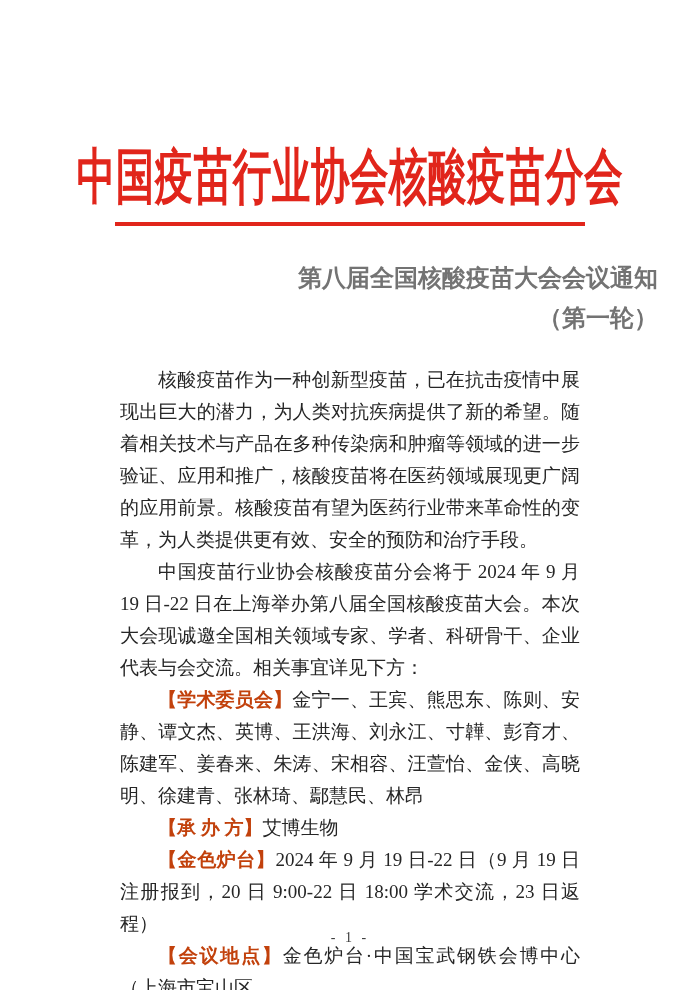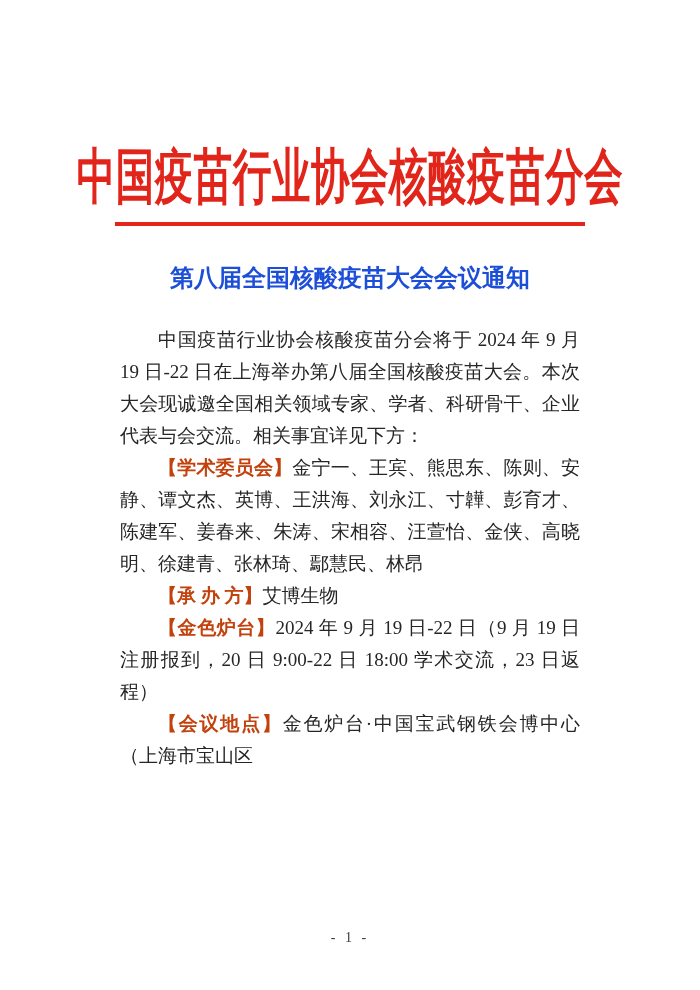--- a/index.html
+++ b/index.html
@@ -30,25 +30,25 @@
     transform-origin: 50% 50%;
     letter-spacing: 1px;
   }
   .header-rule {
     height: 4px;
     background: var(--accent);
     margin: 12px 73px 0 73px;
   }
   .doc-title {
     margin-top: 32px;
-    text-align: center;
+    text-align: right;
     font-size: 24px;
     font-weight: bold;
     line-height: 40px;
-    color: #1d4ed8;
+    color: #737373;
   }
   .body-text {
     margin: 26px 78px 0 78px;
     font-size: 19px;
     line-height: 32px;
     text-align: justify;
     color: #262626;
   }
   .body-text p {
     margin: 0;
@@ -72,24 +72,26 @@
 <div class="page">
 
   <div class="org-header">
     <span class="stretch">中国疫苗行业协会核酸疫苗分会</span>
   </div>
 
   <div class="header-rule"></div>
 
   <div class="doc-title">
     <div>第八届全国核酸疫苗大会会议通知</div>
+    <div>（第一轮）</div>
   </div>
 
   <div class="body-text">
 
+    <p>核酸疫苗作为一种创新型疫苗，已在抗击疫情中展现出巨大的潜力，为人类对抗疾病提供了新的希望。随着相关技术与产品在多种传染病和肿瘤等领域的进一步验证、应用和推广，核酸疫苗将在医药领域展现更广阔的应用前景。核酸疫苗有望为医药行业带来革命性的变革，为人类提供更有效、安全的预防和治疗手段。</p>
 
     <p>中国疫苗行业协会核酸疫苗分会将于 2024 年 9 月 19 日-22 日在上海举办第八届全国核酸疫苗大会。本次大会现诚邀全国相关领域专家、学者、科研骨干、企业代表与会交流。相关事宜详见下方：</p>
 
     <p><strong class="lbl">【学术委员会】</strong><span>金宁一、王宾、熊思东、陈则、安静、谭文杰、英博、王洪海、刘永江、寸韡、彭育才、陈建军、姜春来、朱涛、宋相容、汪萱怡、金侠、高晓明、徐建青、张林琦、鄢慧民、林昂</span></p>
 
 
     <p><strong class="lbl">【承 办 方】</strong><span>艾博生物</span></p>
 
     <p><strong class="lbl">【金色炉台】</strong><span>2024 年 9 月 19 日-22 日（9 月 19 日注册报到，20 日 9:00-22 日 18:00 学术交流，23 日返程）</span></p>
 

